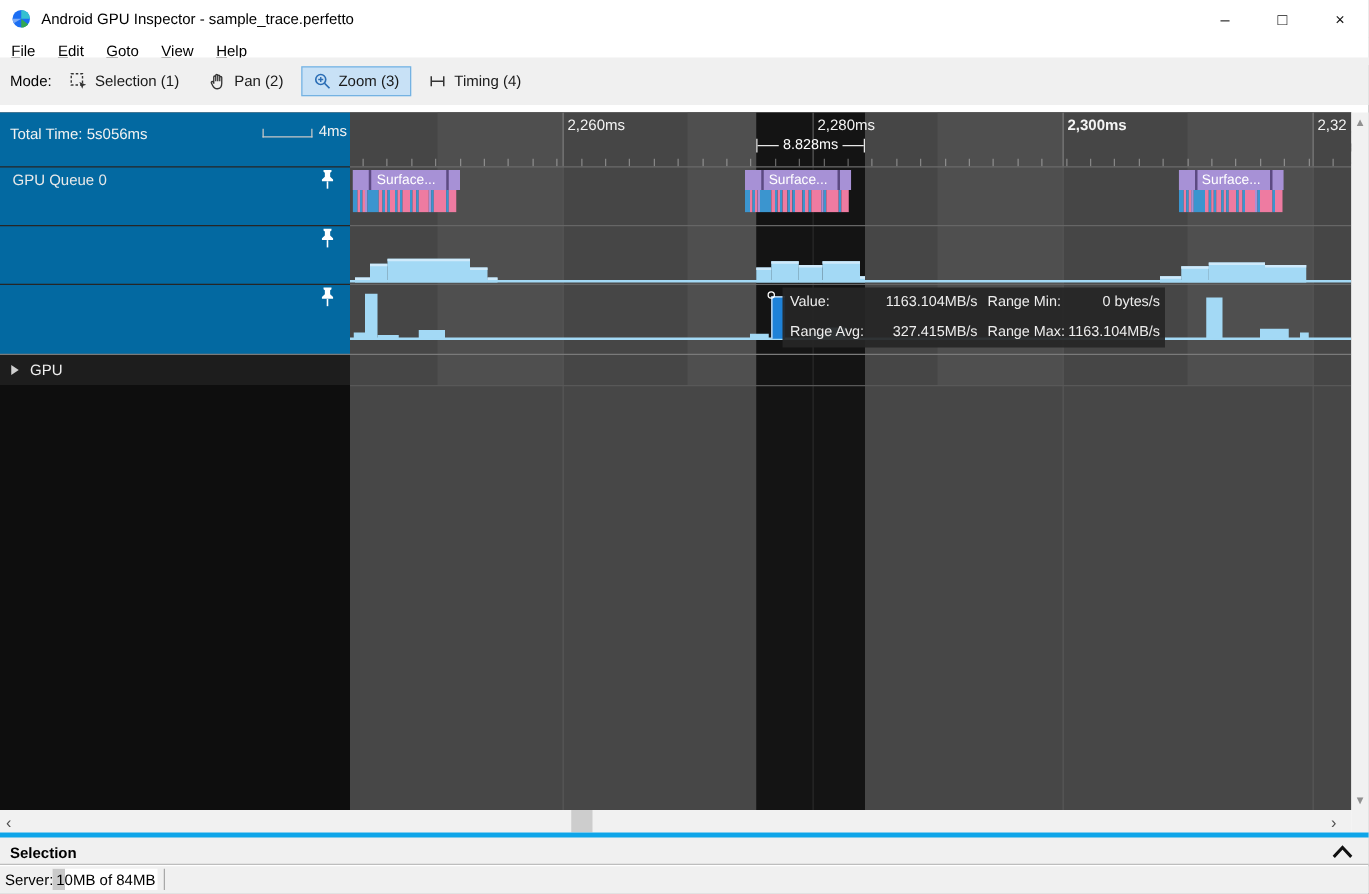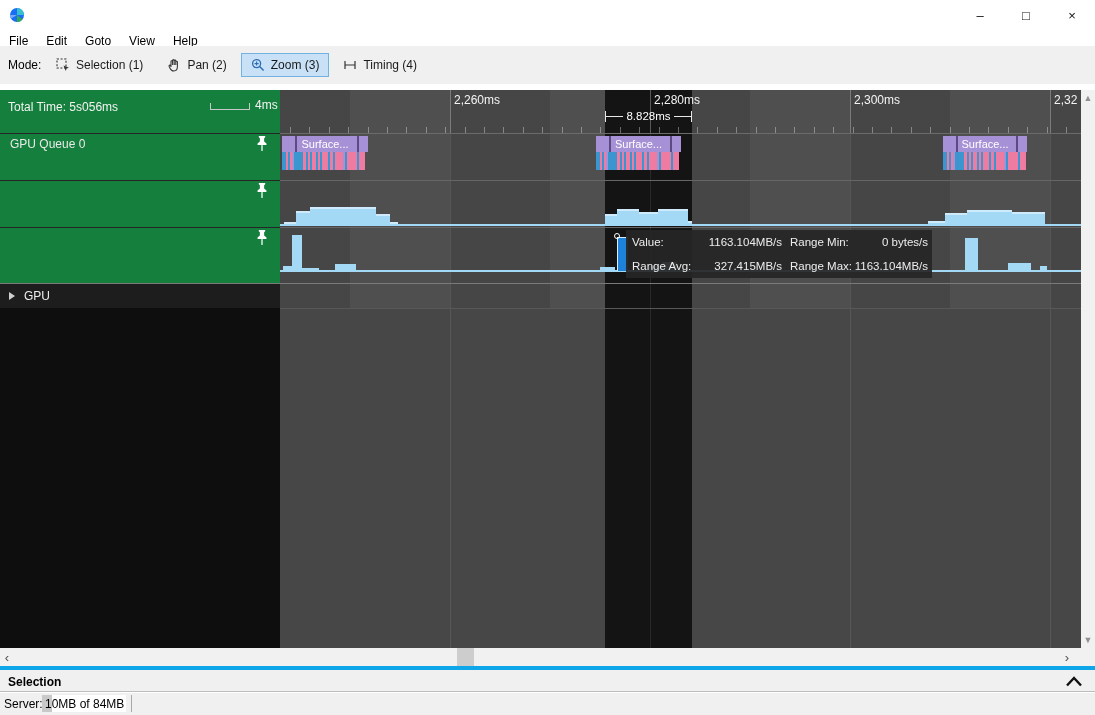--- a/index.html
+++ b/index.html
@@ -22,21 +22,21 @@
   .mode-btn{display:flex;align-items:center;gap:6px;padding:4px 9px;margin-right:4px;font-size:12px;border:1px solid transparent;background:transparent;color:#1a1a1a;}
   .mode-btn.active{background:#c8e1f6;border:1px solid #74b2e2;}
   .searchbox{position:absolute;left:382px;top:61px;width:336px;height:22px;background:#fff;border:1px solid #8a8a8a;box-sizing:border-box;display:flex;align-items:center;}
   .searchbox svg{margin-left:5px;flex:none;}
   .search-input{flex:1;border:none;outline:none;font-size:12px;font-family:"Liberation Sans",sans-serif;padding:0 4px;background:transparent;}
   .search-clear{width:18px;text-align:center;color:#8a8a8a;font-size:13px;flex:none;}
   .round-btn{position:absolute;top:59px;width:26px;height:26px;background:#e1e1e1;border:1px solid #ababab;box-sizing:border-box;display:flex;align-items:center;justify-content:center;}
   .round-btn .circ{width:16px;height:16px;border:1.6px solid #1a1a1a;border-radius:50%;display:flex;align-items:center;justify-content:center;font-size:10.5px;font-weight:bold;color:#1a1a1a;box-sizing:border-box;}
   
   .timeline{position:absolute;left:0;top:90px;width:1081px;height:558px;background:#131313;}
-  .tl-left{position:absolute;left:0;top:0;width:280px;height:566px;background:#15803d;overflow:hidden;}
+  .tl-left{position:absolute;left:0;top:0;width:280px;height:566px;background:#0369a1;overflow:hidden;}
   .tl-left .below{position:absolute;left:0;top:218px;width:280px;height:340px;background:#0e0e0e;}
   .total-time{position:absolute;left:8px;top:10px;color:#f2f2f2;font-size:12px;}
   .scale-bracket{position:absolute;left:210px;top:13px;width:40px;height:7px;border-left:1px solid #c8c8c8;border-right:1px solid #c8c8c8;border-bottom:1px solid #c8c8c8;box-sizing:border-box;}
   .scale-label{position:absolute;left:255px;top:8px;color:#f2f2f2;font-size:12px;}
   .track-label{position:absolute;left:10px;color:#e9e9e9;font-size:12px;width:230px;}
   .pin{position:absolute;left:255px;width:14px;height:17px;}
   .sep{position:absolute;height:1px;}
   .group-row{position:absolute;left:0;top:194px;width:280px;height:24px;background:#1d1d1d;}
   .group-arrow{position:absolute;left:9px;top:8px;width:0;height:0;border-left:6px solid #cfcfcf;border-top:4px solid transparent;border-bottom:4px solid transparent;}
   .group-label{position:absolute;left:24px;top:5px;color:#eee;font-size:12px;}
@@ -89,20 +89,21 @@
 </head>
 <body>
 
 <div class="titlebar">
   <svg class="app-logo" viewBox="0 0 16 16">
     <circle cx="8" cy="8" r="7" fill="#1b6ef3"></circle>
     <path d="M8 1a7 7 0 017 7H8z" fill="#35c0d0"></path>
     <path d="M8 8l5.5 4.5A7 7 0 018 15z" fill="#34a853"></path>
     <path d="M8 8L2 11.5A7 7 0 011 8z" fill="#7baaf7"></path>
   </svg>
+  <span class="title-text">Android GPU Inspector - sample_trace.perfetto</span>
   <div class="win-btns">
     <span class="win-btn">–</span>
     <span class="win-btn">□</span>
     <span class="win-btn">×</span>
   </div>
 </div>
 
 <div class="menubar" id="menubar">
     <div class="menu-item"><u>F</u>ile</div>
     <div class="menu-item"><u>E</u>dit</div>
@@ -207,21 +208,21 @@
       <div class="band" style="left: 670px;"></div>
       <div class="sel-band"></div>
       <div class="gridline" style="left: 170px;"></div>
       <div class="gridline-top" style="left: 170px;"></div>
       <div class="ruler-label" style="left: 174px;">2,260ms</div>
       <div class="gridline" style="left: 370px;"></div>
       <div class="gridline-top" style="left: 370px;"></div>
       <div class="ruler-label" style="left: 374px;">2,280ms</div>
       <div class="gridline" style="left: 570px;"></div>
       <div class="gridline-top" style="left: 570px;"></div>
-      <div class="ruler-label" style="left: 574px;">2,300ms</div>
+      <div class="ruler-label" style="left: 574px; font-weight: bold;">2,300ms</div>
       <div class="gridline" style="left: 770px;"></div>
       <div class="gridline-top" style="left: 770px;"></div>
       <div class="ruler-label" style="left: 774px;">2,32</div>
       <div class="tick" style="left: 10px;"></div>
       <div class="tick" style="left: 29px;"></div>
       <div class="tick" style="left: 49px;"></div>
       <div class="tick" style="left: 68px;"></div>
       <div class="tick" style="left: 88px;"></div>
       <div class="tick" style="left: 107px;"></div>
       <div class="tick" style="left: 126px;"></div>

